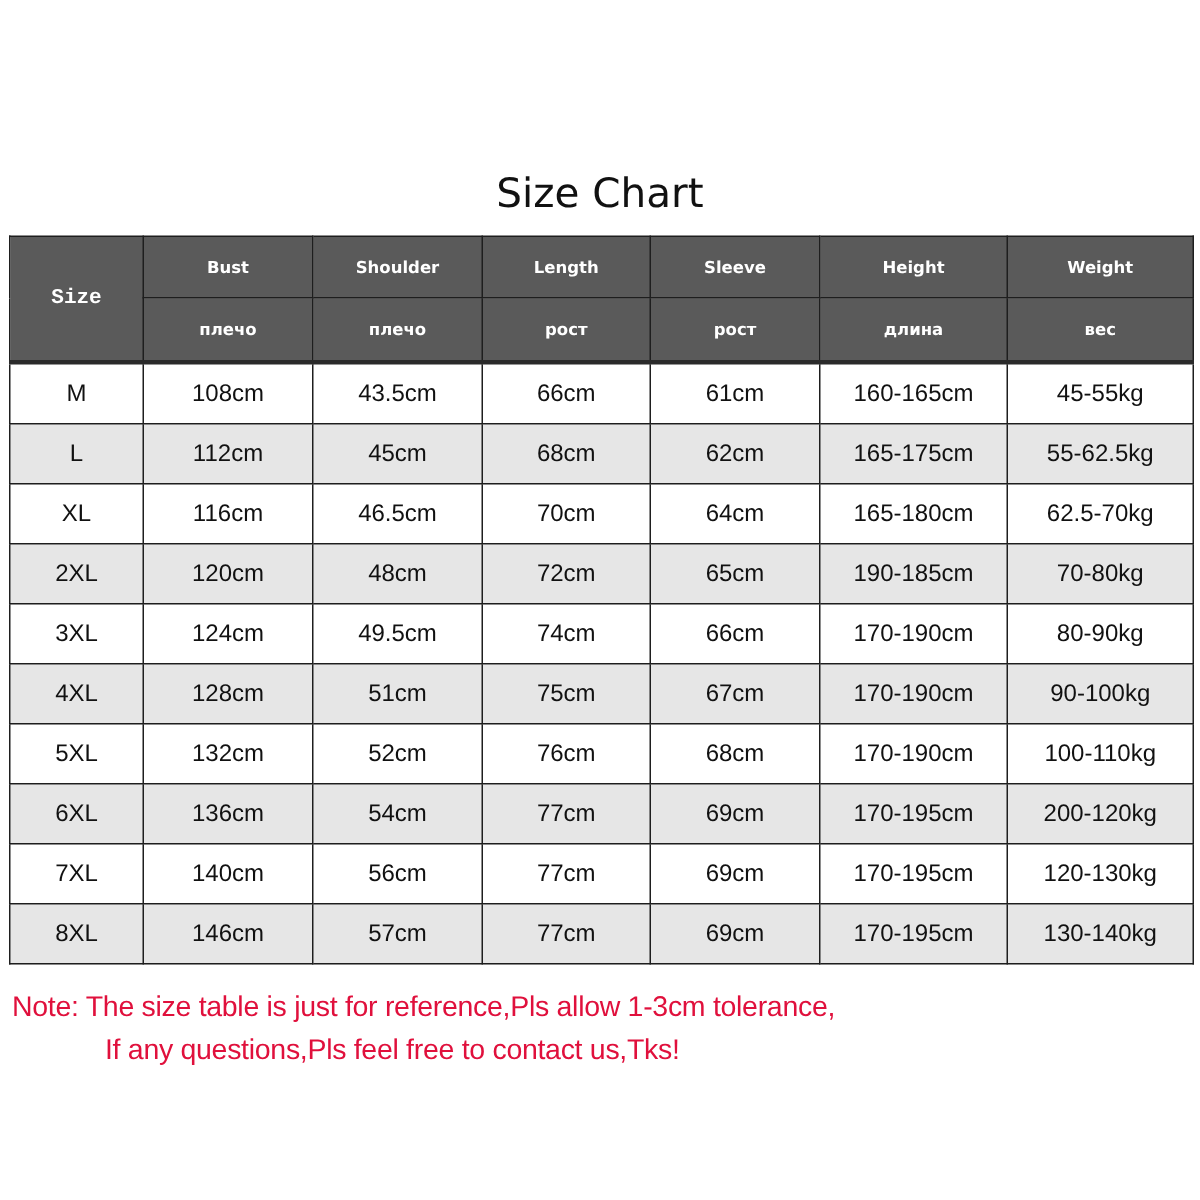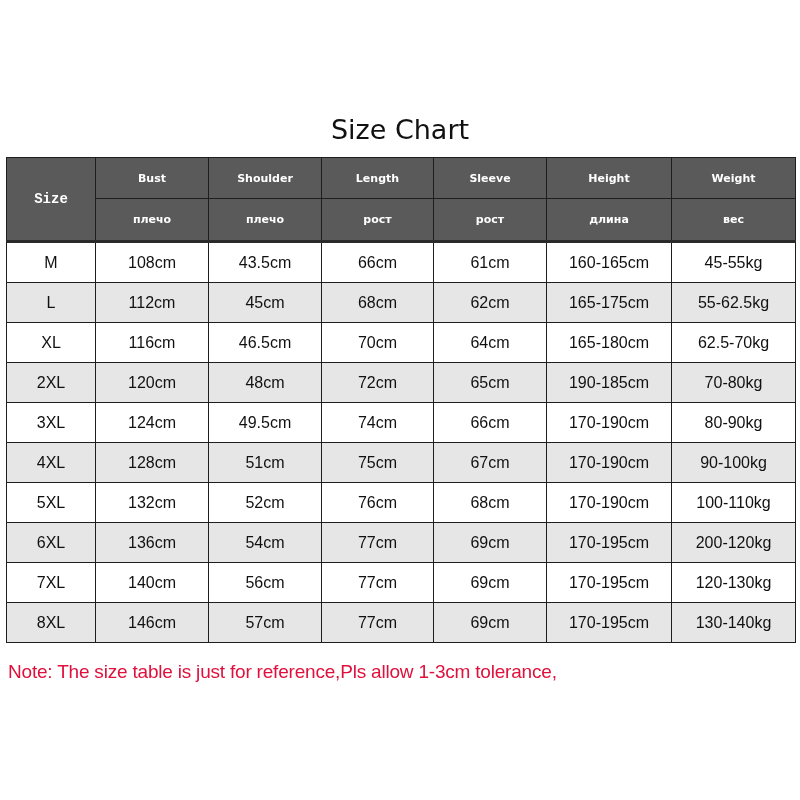--- a/index.html
+++ b/index.html
@@ -158,13 +158,14 @@
         <td>77cm</td>
         <td>69cm</td>
         <td>170-195cm</td>
         <td>130-140kg</td>
       </tr>
     </tbody>
 </table>
 
 <div class="note">
   <div>Note: The size table is just for reference,Pls allow 1-3cm tolerance,</div>
+  <div class="line2">If any questions,Pls feel free to contact us,Tks!</div>
 </div>
 
 </body></html>

